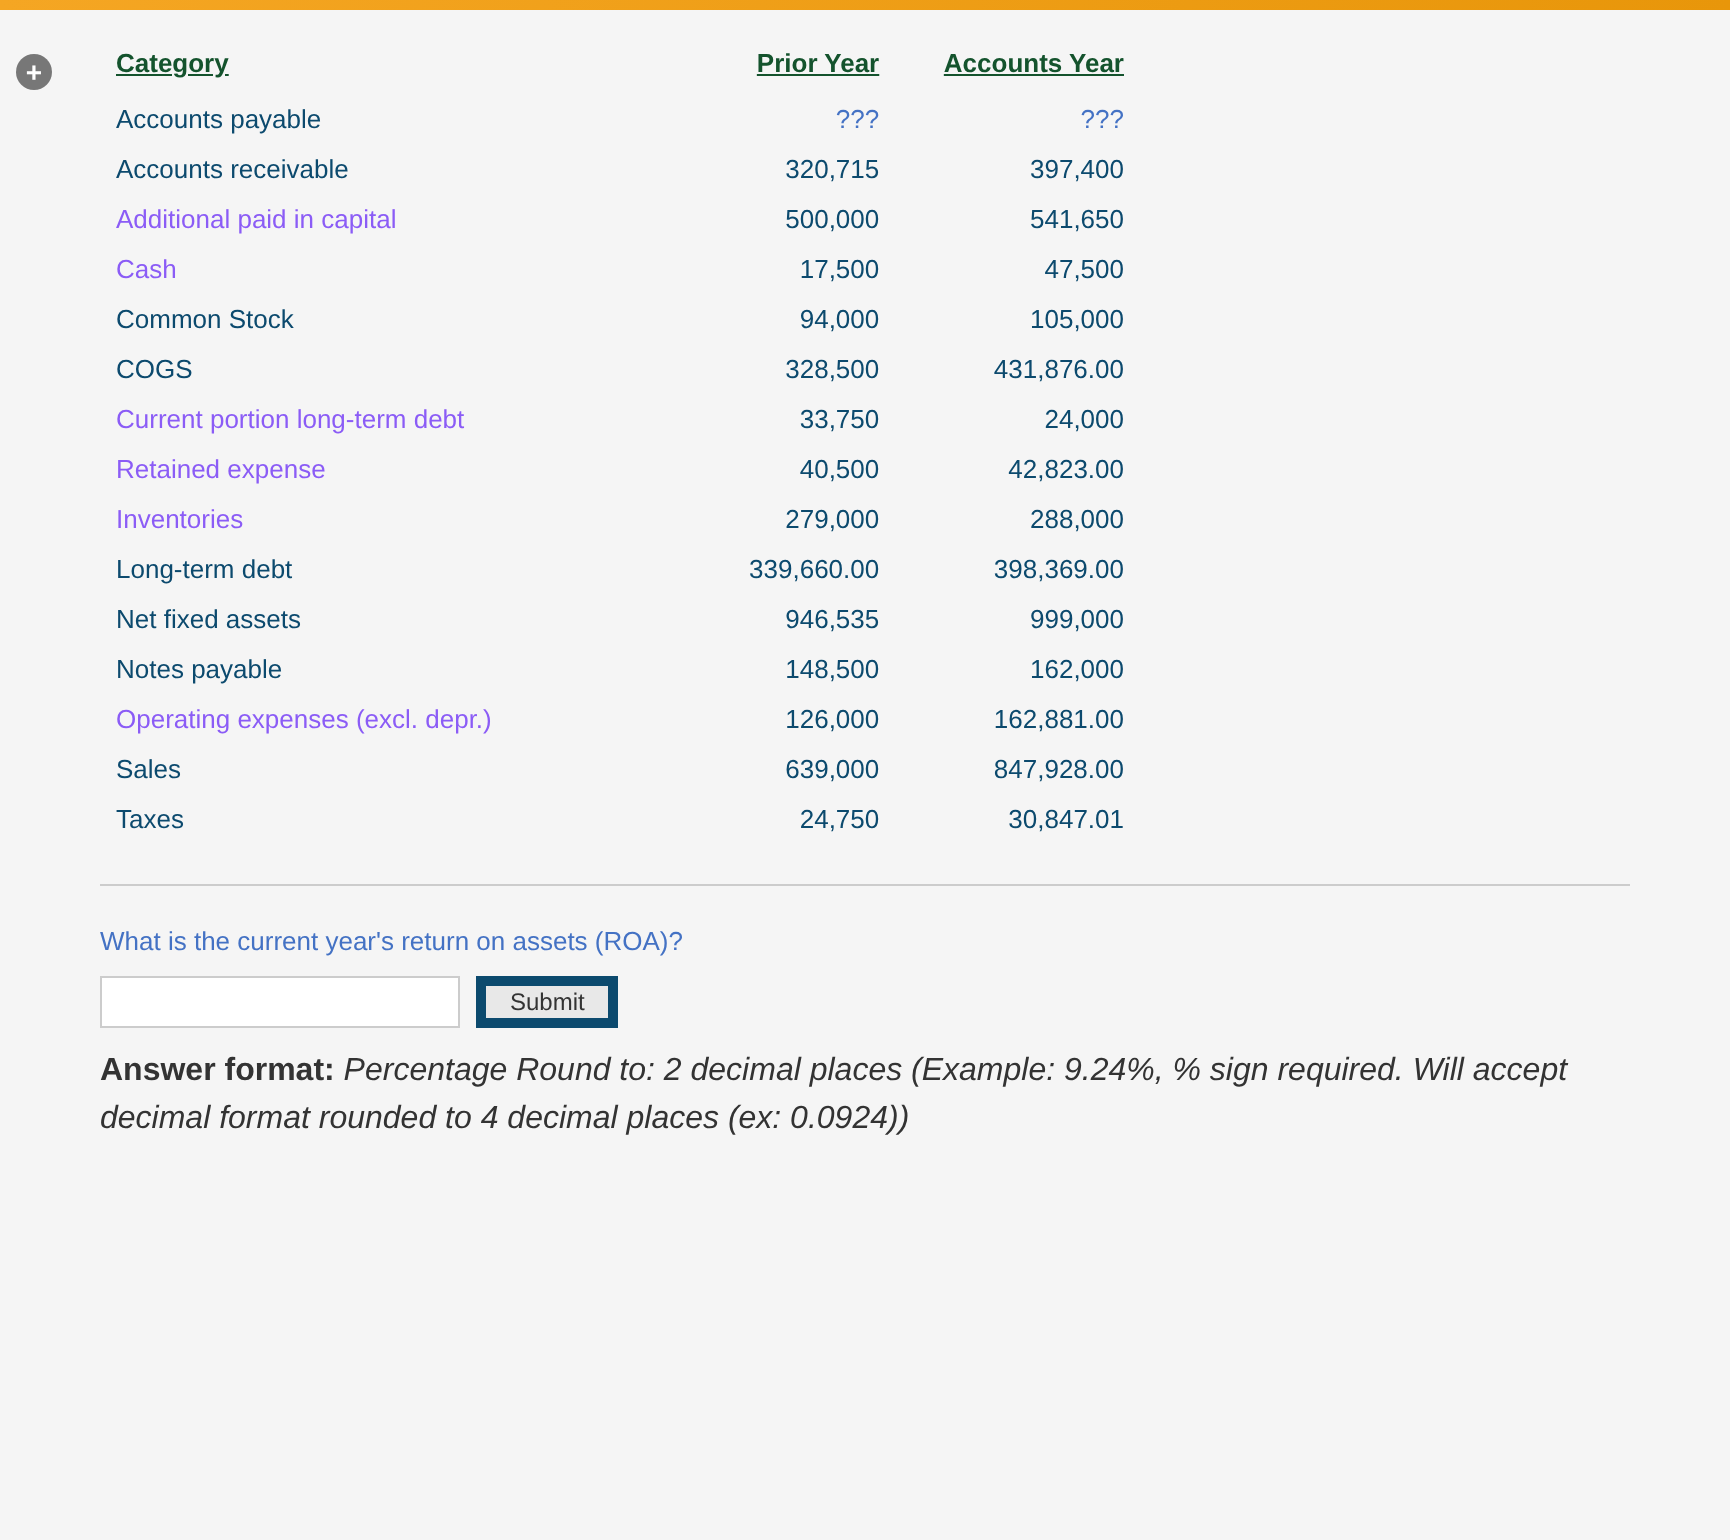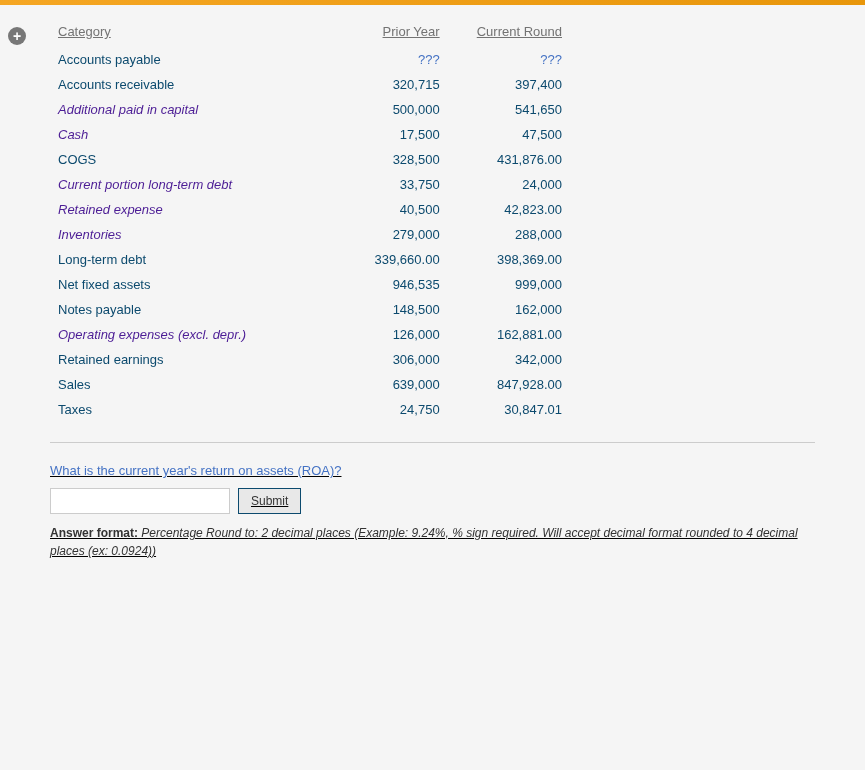--- a/index.html
+++ b/index.html
@@ -34,22 +34,22 @@
       font-weight: bold;
       cursor: pointer;
     }
     table {
       width: 520px;
       margin-left: 30px;
       border-collapse: collapse;
     }
     thead th {
       text-decoration: underline;
-      font-weight: normal;
-      color: #737373;
+      font-weight: bold;
+      color: #14532d;
       padding: 4px 8px 8px 8px;
       text-align: right;
     }
     thead th:first-child {
       text-align: left;
     }
     tbody tr td {
       padding: 5px 8px;
       color: #0c4a6e;
     }
@@ -59,32 +59,30 @@
     }
     tbody tr td:nth-child(2) {
       text-align: right;
       width: 120px;
     }
     tbody tr td:nth-child(3) {
       text-align: right;
       width: 120px;
     }
     .blue-text {
-      color: #4c1d95;
-      font-style: italic;
+      color: #8b5cf6;
     }
     .separator {
       border: none;
       border-top: 1px solid #ccc;
       margin: 20px 30px;
     }
     .question-section {
       margin-left: 30px;
       margin-top: 10px;
-      text-decoration: underline;
     }
     .question-text {
       color: #4472c4;
       font-size: 13px;
       margin-bottom: 10px;
     }
     .answer-row {
       display: flex;
       align-items: center;
       gap: 8px;
@@ -95,27 +93,27 @@
       height: 26px;
       border: 1px solid #ccc;
       background: white;
       padding: 2px 4px;
       font-size: 13px;
     }
     .submit-btn {
       height: 26px;
       padding: 0 12px;
       background: #e8e8e8;
-      border: 1px solid #0c4a6e;
+      border: 5px solid #0c4a6e;
       cursor: pointer;
       font-size: 12px;
       color: #333;
     }
     .answer-format {
-      font-size: 12px;
+      font-size: 16px;
       color: #333;
       max-width: 780px;
       line-height: 1.5;
     }
     .answer-format strong {
       font-weight: bold;
     }
     .answer-format em {
       font-style: italic;
     }
@@ -125,21 +123,21 @@
 
 <div class="top-bar"></div>
 <div class="container">
   <div class="plus-icon">+</div>
 
   <table>
     <thead>
       <tr>
         <th>Category</th>
         <th>Prior Year</th>
-        <th>Current Round</th>
+        <th>Accounts Year</th>
       </tr>
     </thead>
     <tbody id="table-body">
     <tr>
           <td>Accounts payable</td>
           <td style="color: rgb(68, 114, 196);">???</td>
           <td style="color: rgb(68, 114, 196);">???</td>
         </tr>
         <tr>
           <td>Accounts receivable</td>
@@ -150,20 +148,25 @@
           <td class="blue-text">Additional paid in capital</td>
           <td>500,000</td>
           <td>541,650</td>
         </tr>
         <tr>
           <td class="blue-text">Cash</td>
           <td>17,500</td>
           <td>47,500</td>
         </tr>
         <tr>
+          <td>Common Stock</td>
+          <td>94,000</td>
+          <td>105,000</td>
+        </tr>
+        <tr>
           <td>COGS</td>
           <td>328,500</td>
           <td>431,876.00</td>
         </tr>
         <tr>
           <td class="blue-text">Current portion long-term debt</td>
           <td>33,750</td>
           <td>24,000</td>
         </tr>
         <tr>
@@ -188,25 +191,20 @@
         </tr>
         <tr>
           <td>Notes payable</td>
           <td>148,500</td>
           <td>162,000</td>
         </tr>
         <tr>
           <td class="blue-text">Operating expenses (excl. depr.)</td>
           <td>126,000</td>
           <td>162,881.00</td>
-        </tr>
-        <tr>
-          <td>Retained earnings</td>
-          <td>306,000</td>
-          <td>342,000</td>
         </tr>
         <tr>
           <td>Sales</td>
           <td>639,000</td>
           <td>847,928.00</td>
         </tr>
         <tr>
           <td>Taxes</td>
           <td>24,750</td>
           <td>30,847.01</td>

